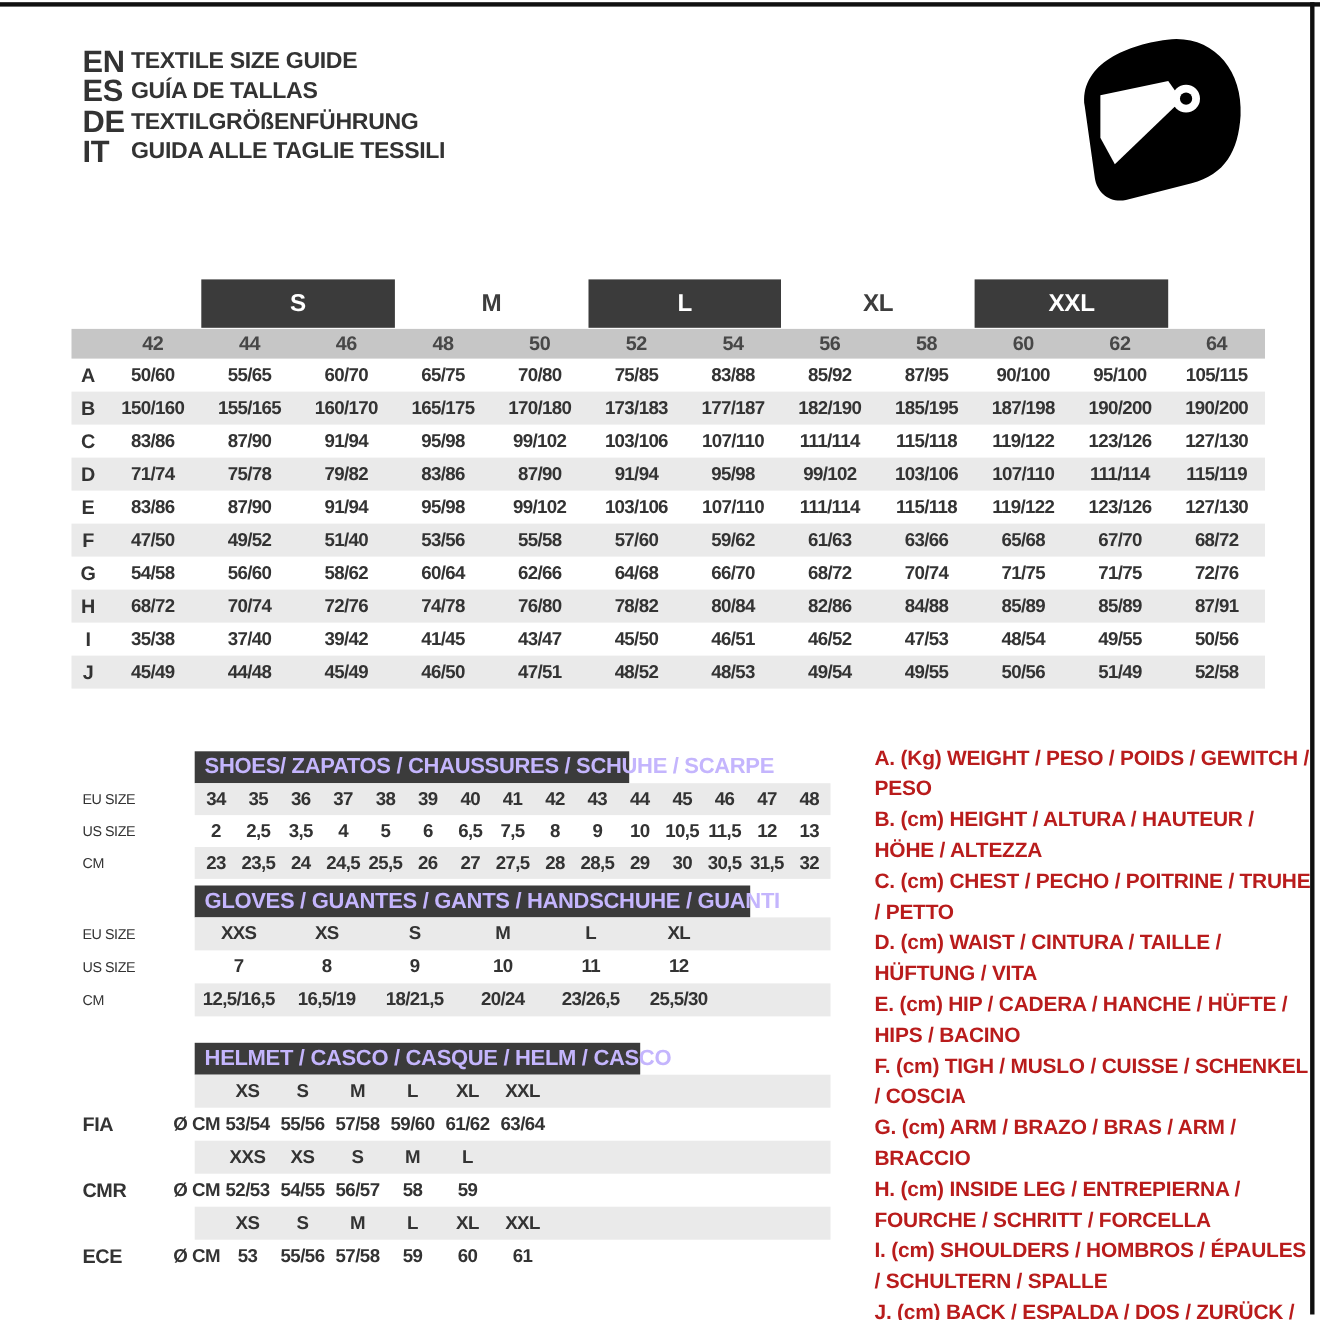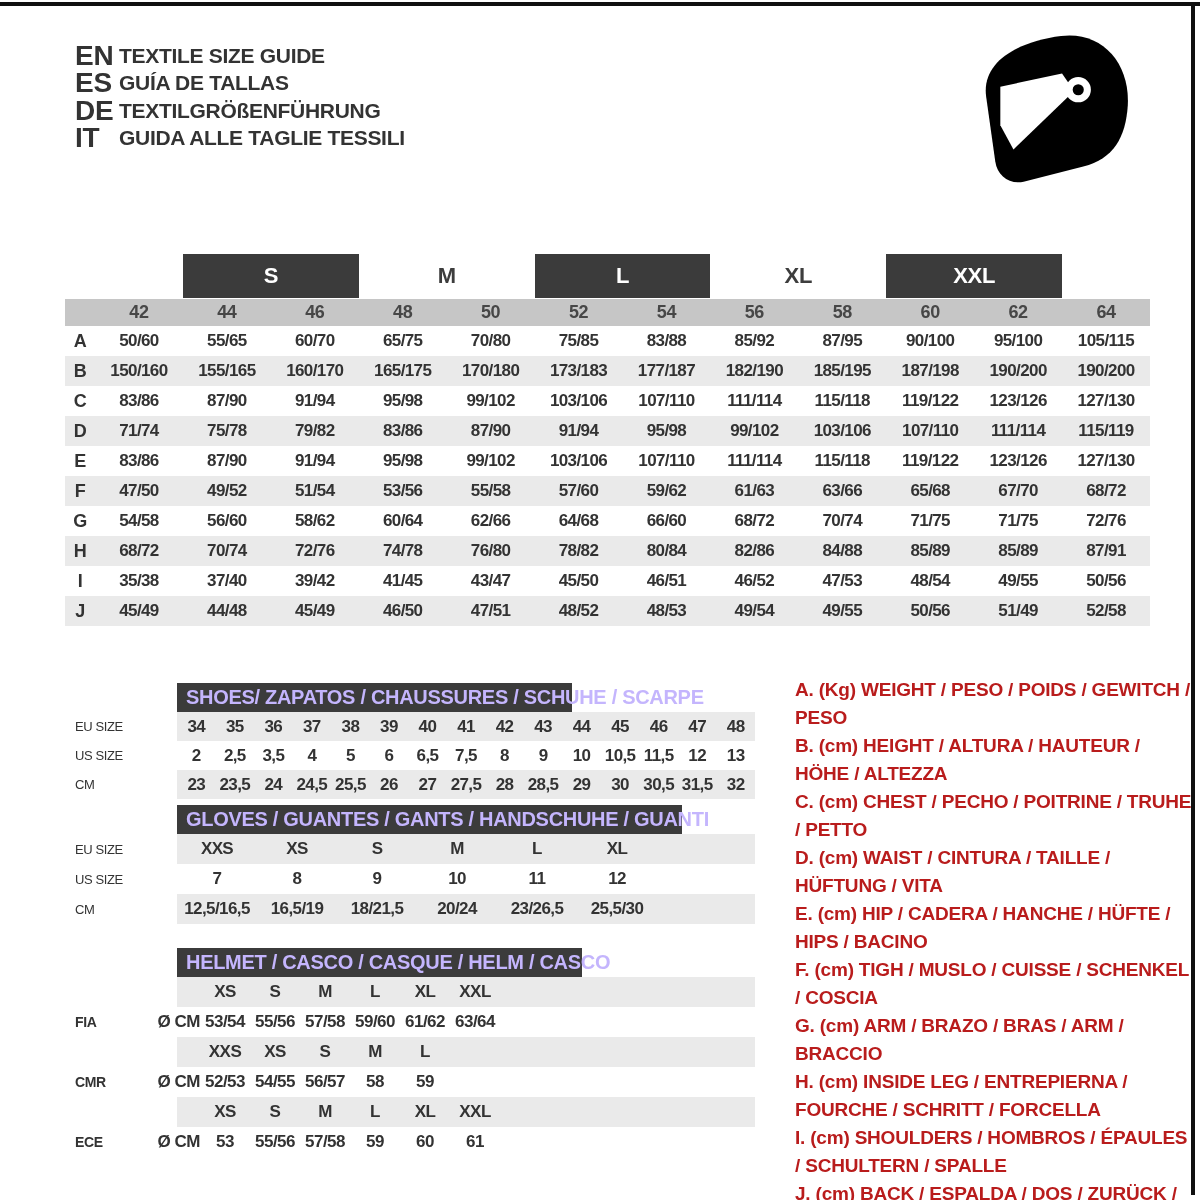--- a/index.html
+++ b/index.html
@@ -56,21 +56,21 @@
   .scell  { position:relative; z-index:1; text-align:center; font-size:17px; font-weight:bold; letter-spacing:-0.6px; }
   .shoes  .srow { grid-template-columns:102px repeat(15,1fr); height:29px; }
   .gloves .srow { grid-template-columns:102px repeat(6,80px) 1fr; height:30px; }
   .shoes .rows .srow:nth-child(odd) .band { display:block; }
   .shoes .rows .srow:nth-child(even) .band,
   .gloves .rows .srow:nth-child(even) .band { display:none; }
   
   .hrow { position:relative; display:grid; grid-template-columns:75px 50px repeat(6,50px) 1fr;
           height:30px; align-items:center; }
   .hrow .band { position:absolute; left:102px; right:0; top:0; bottom:0; background:#eaeaea; z-index:0; }
-  .hlabel { position:relative; z-index:1; font-size:14px; font-weight:bold; letter-spacing:-0.4px; }
+  .hlabel { position:relative; z-index:1; font-size:18px; font-weight:bold; letter-spacing:-0.4px; }
   .hunit  { position:relative; z-index:1; text-align:right; font-size:17px; font-weight:bold; letter-spacing:-0.5px; }
   .hcell  { position:relative; z-index:1; text-align:center; font-size:17px; font-weight:bold; letter-spacing:-0.5px; }
 
   
   .legend { position:absolute; left:795px; top:676px; width:402px; }
   .legend-item { font-size:19px; font-weight:bold; line-height:28px; letter-spacing:-0.2px; color:#b91c1c; }
 </style>
 </head>
 <body>
 
@@ -148,27 +148,27 @@
         <div class="tgrid trow">
         <div class="tletter">E</div>
         <div class="contents">
           
         <div class="tcell">83/86</div><div class="tcell">87/90</div><div class="tcell">91/94</div><div class="tcell">95/98</div><div class="tcell">99/102</div><div class="tcell">103/106</div><div class="tcell">107/110</div><div class="tcell">111/114</div><div class="tcell">115/118</div><div class="tcell">119/122</div><div class="tcell">123/126</div><div class="tcell">127/130</div></div>
       </div>
         <div class="tgrid trow">
         <div class="tletter">F</div>
         <div class="contents">
           
-        <div class="tcell">47/50</div><div class="tcell">49/52</div><div class="tcell">51/54</div><div class="tcell">53/56</div><div class="tcell">55/58</div><div class="tcell">57/60</div><div class="tcell">59/62</div><div class="tcell">61/63</div><div class="tcell">63/66</div><div class="tcell">65/68</div><div class="tcell">67/70</div><div class="tcell">68/72</div></div>
+        <div class="tcell">47/50</div><div class="tcell">49/52</div><div class="tcell">51/40</div><div class="tcell">53/56</div><div class="tcell">55/58</div><div class="tcell">57/60</div><div class="tcell">59/62</div><div class="tcell">61/63</div><div class="tcell">63/66</div><div class="tcell">65/68</div><div class="tcell">67/70</div><div class="tcell">68/72</div></div>
       </div>
         <div class="tgrid trow">
         <div class="tletter">G</div>
         <div class="contents">
           
-        <div class="tcell">54/58</div><div class="tcell">56/60</div><div class="tcell">58/62</div><div class="tcell">60/64</div><div class="tcell">62/66</div><div class="tcell">64/68</div><div class="tcell">66/60</div><div class="tcell">68/72</div><div class="tcell">70/74</div><div class="tcell">71/75</div><div class="tcell">71/75</div><div class="tcell">72/76</div></div>
+        <div class="tcell">54/58</div><div class="tcell">56/60</div><div class="tcell">58/62</div><div class="tcell">60/64</div><div class="tcell">62/66</div><div class="tcell">64/68</div><div class="tcell">66/70</div><div class="tcell">68/72</div><div class="tcell">70/74</div><div class="tcell">71/75</div><div class="tcell">71/75</div><div class="tcell">72/76</div></div>
       </div>
         <div class="tgrid trow">
         <div class="tletter">H</div>
         <div class="contents">
           
         <div class="tcell">68/72</div><div class="tcell">70/74</div><div class="tcell">72/76</div><div class="tcell">74/78</div><div class="tcell">76/80</div><div class="tcell">78/82</div><div class="tcell">80/84</div><div class="tcell">82/86</div><div class="tcell">84/88</div><div class="tcell">85/89</div><div class="tcell">85/89</div><div class="tcell">87/91</div></div>
       </div>
         <div class="tgrid trow">
         <div class="tletter">I</div>
         <div class="contents">

